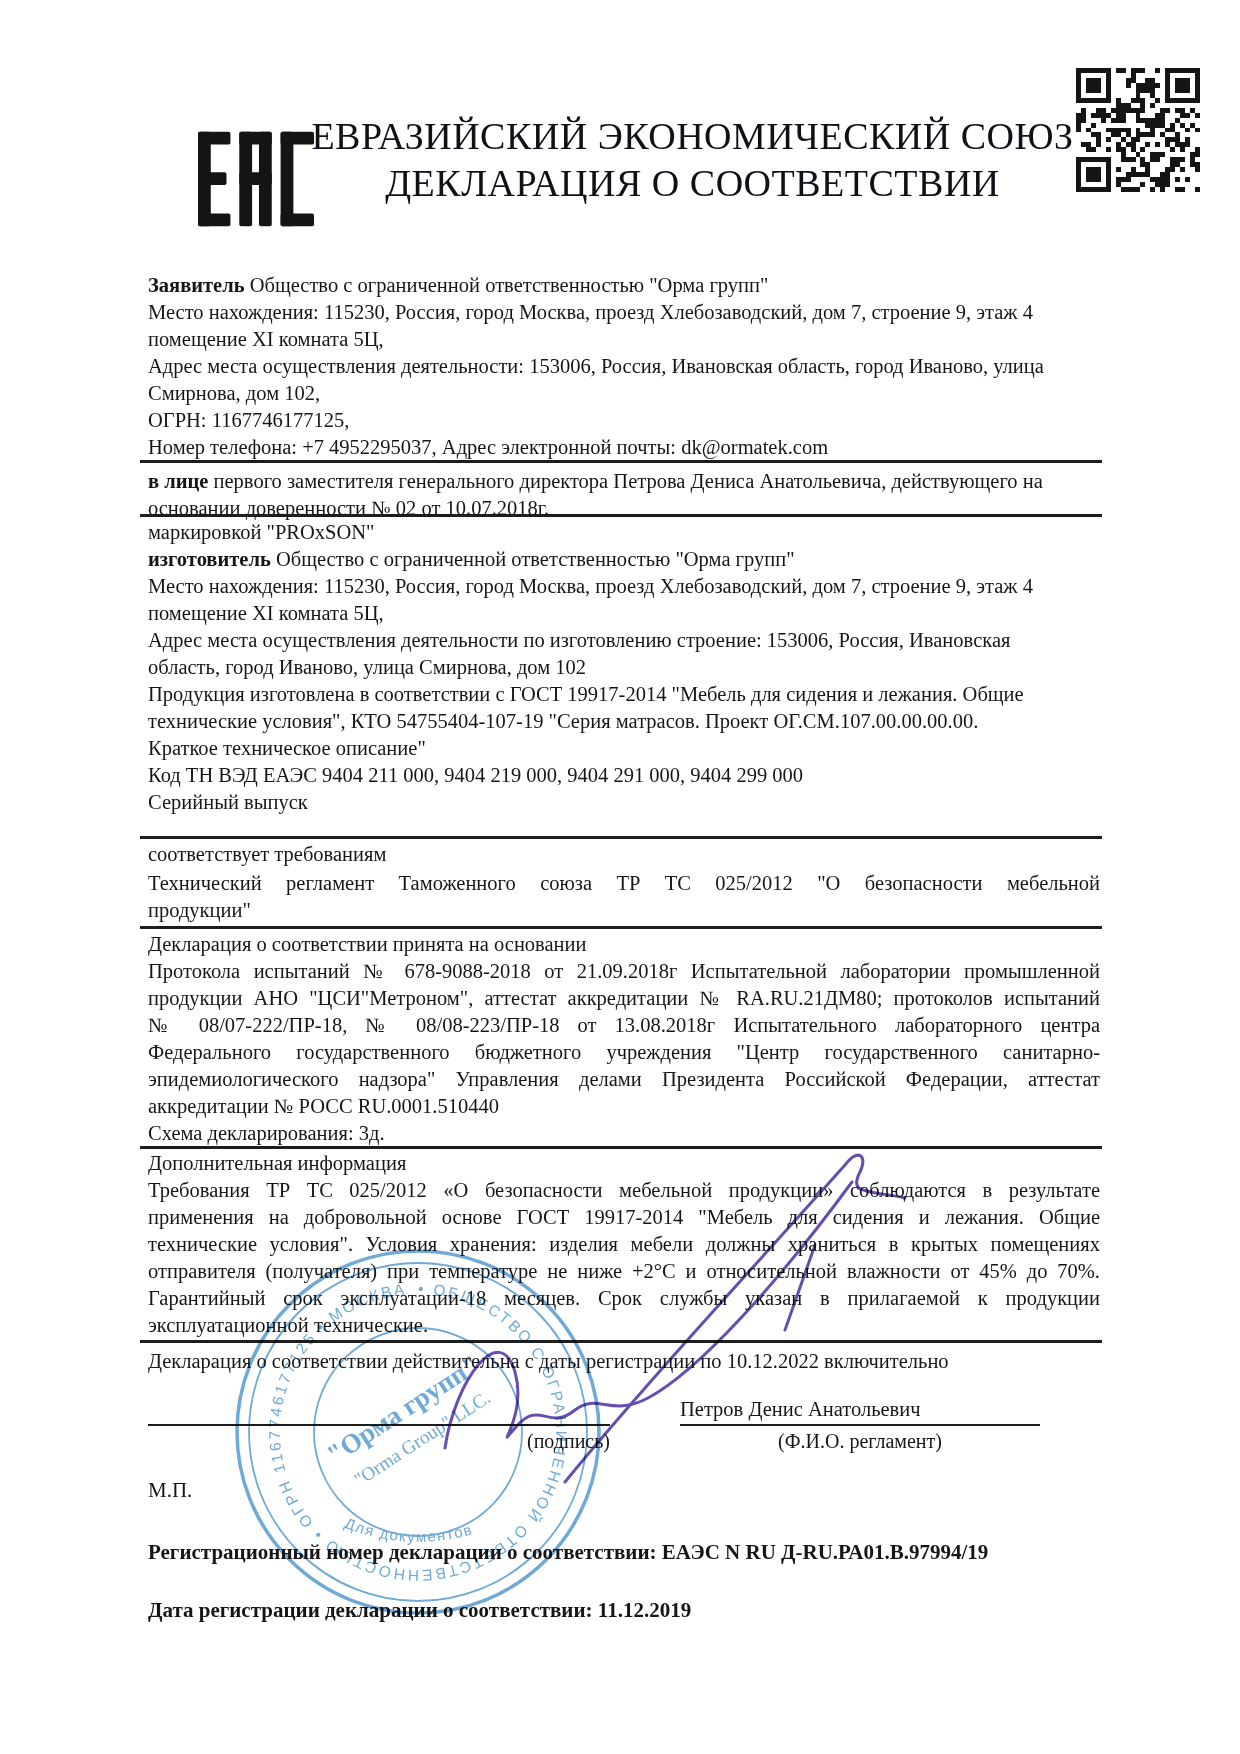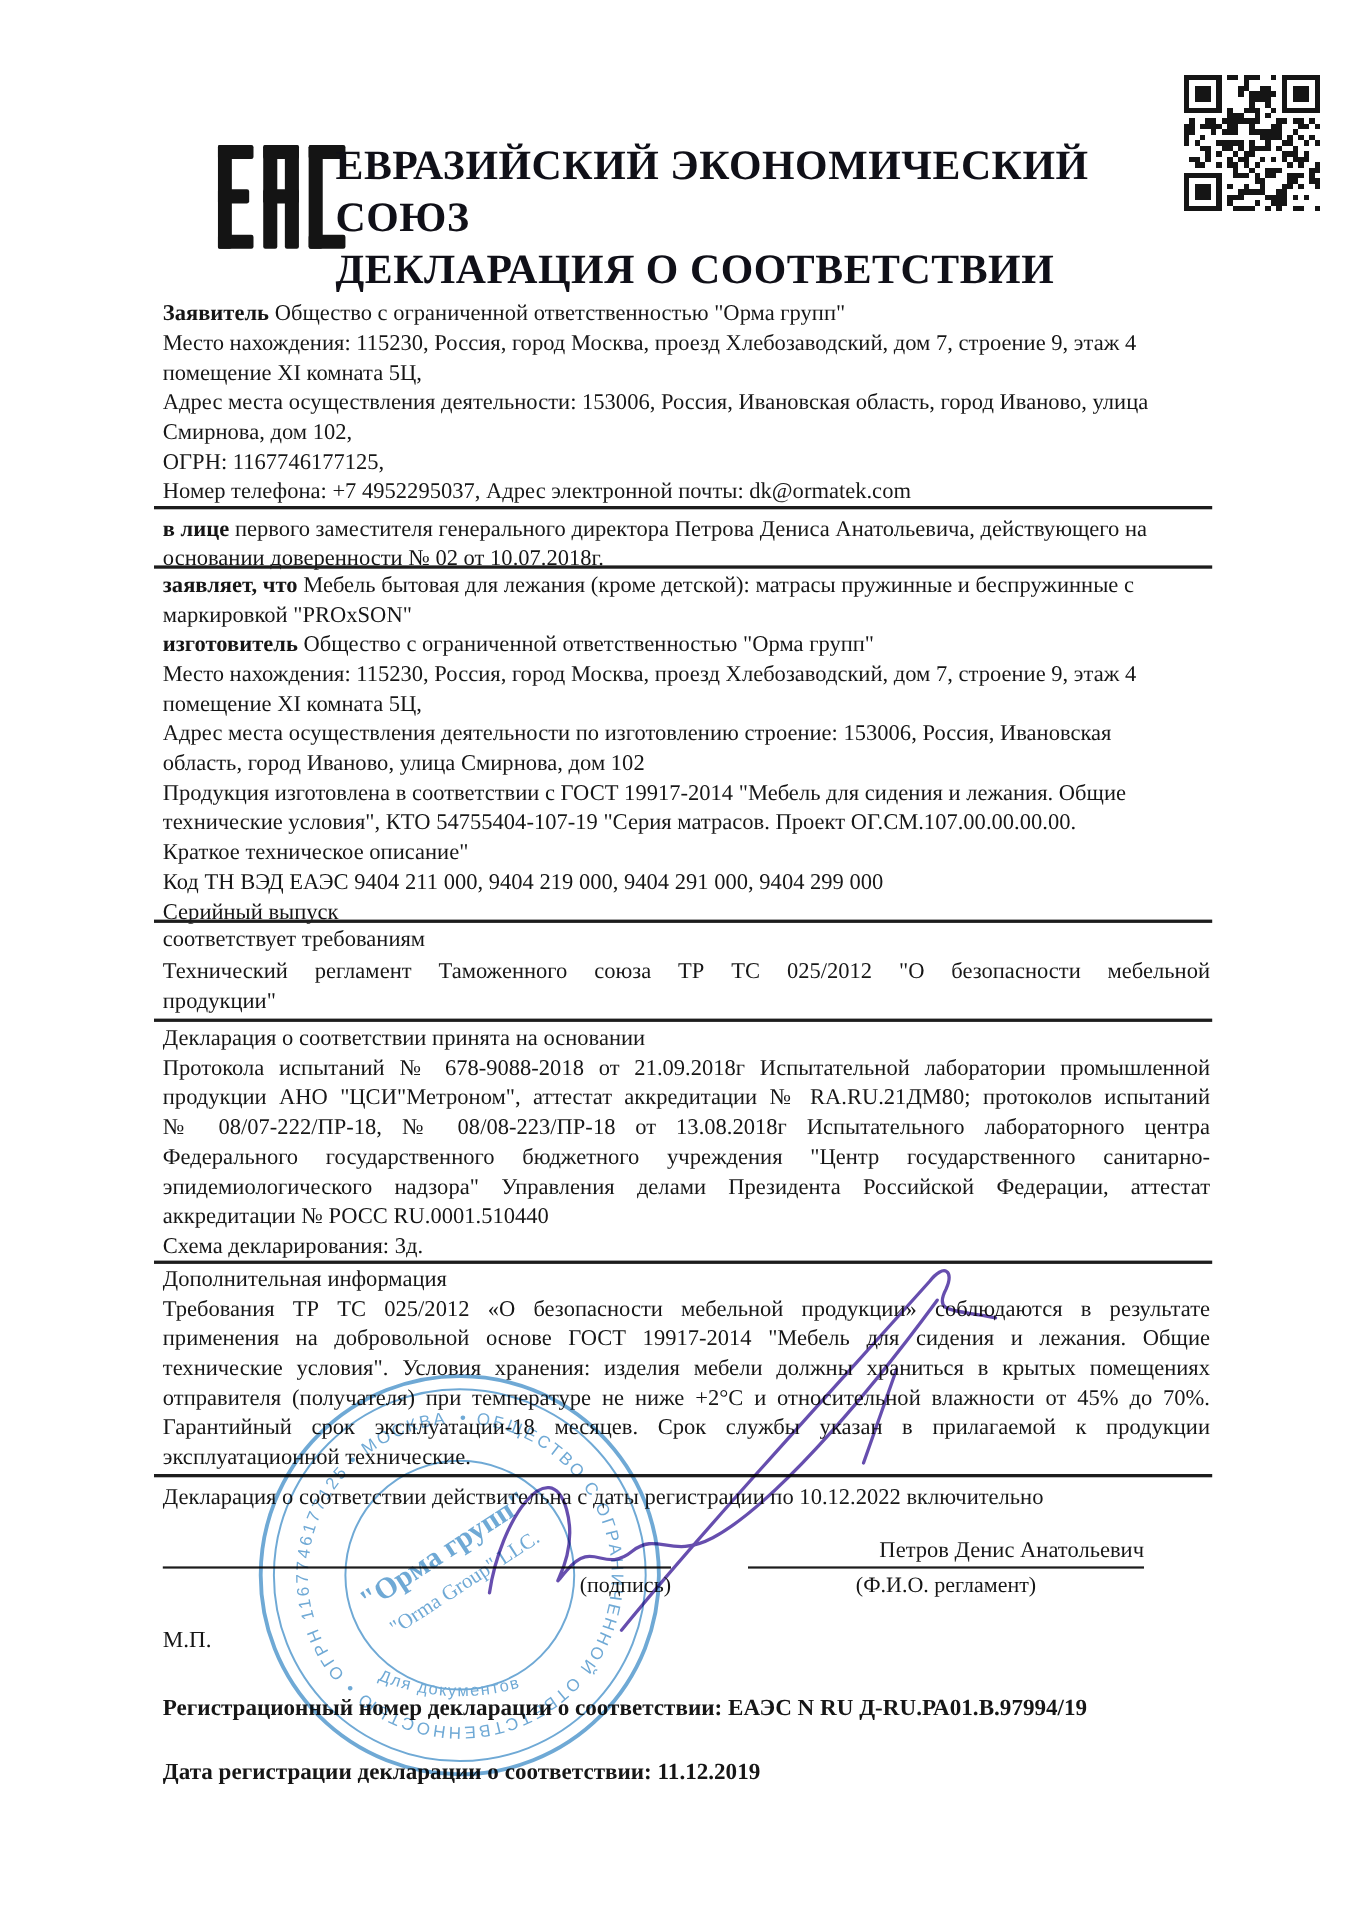--- a/index.html
+++ b/index.html
@@ -3,37 +3,37 @@
 <meta charset="utf-8">
 <style>
   html,body{margin:0;padding:0;background:#e8e8e8;}
   .page{
     position:relative;width:1240px;height:1754px;margin:0 auto;
     background:#ffffff;color:#161616;
     font-family:"Liberation Serif", serif;
     overflow:hidden;
   }
   .titles{
-    position:absolute;left:305px;top:128px;width:775px;
-    font-weight:bold;font-size:38px;line-height:47px;
+    position:absolute;left:305px;top:113px;width:775px;
+    text-align:center;font-weight:normal;font-size:38px;line-height:47px;
     letter-spacing:.5px;color:#101018;
   }
   .eac{position:absolute;left:198px;top:130px;}
   .qr{position:absolute;left:1076px;top:68px;}
   .sec{position:absolute;left:148px;width:952px;font-size:20.5px;}
   .line{height:27px;line-height:27px;white-space:nowrap;}
   .j{white-space:normal;text-align:justify;height:27px;line-height:27px;overflow:hidden;}
   .j::after{content:"";display:inline-block;width:100%;height:0;}
   .hdr{font-weight:normal;}
   b{font-weight:bold;}
   .rule{position:absolute;left:140px;width:962px;border-top:3px solid #1d1d1d;}
   .sigline-left{position:absolute;left:148px;top:1398px;width:462px;height:26px;border-bottom:2.5px solid #1c1c1c;}
   .caption-left{position:absolute;left:148px;top:1430px;width:462px;text-align:right;font-size:20px;}
   .mp{position:absolute;left:148px;top:1478px;width:462px;text-align:left;font-size:21px;}
-  .name-block{position:absolute;left:680px;top:1394px;width:360px;height:30px;border-bottom:2.5px solid #1c1c1c;text-align:right;font-size:20.5px;line-height:30px;}
+  .name-block{position:absolute;left:680px;top:1394px;width:360px;height:30px;border-bottom:2.5px solid #1c1c1c;text-align:left;font-size:20.5px;line-height:30px;}
   .caption-right{position:absolute;left:680px;top:1430px;width:360px;text-align:center;font-size:20px;}
   .regline{position:absolute;left:148px;width:1000px;font-size:21px;font-weight:bold;white-space:nowrap;}
   .stamp{position:absolute;left:228px;top:1242px;mix-blend-mode:multiply;opacity:.82;}
   .signature{position:absolute;left:400px;top:1120px;mix-blend-mode:multiply;}
 </style>
 </head>
 <body>
 
 <div class="page">
 
@@ -282,21 +282,20 @@
   </div>
   <div class="rule" style="top:460px"></div>
 
   <div class="sec" style="top:468px">
     <div class="line"><b>в лице</b> <span>первого заместителя генерального директора Петрова Дениса Анатольевича, действующего на</span></div>
     <div class="line">основании доверенности № 02 от 10.07.2018г.</div>
   </div>
   <div class="rule" style="top:514px"></div>
 
   <div class="sec" style="top:519px">
-    <div class="line"><b>заявляет, что</b> <span>Мебель бытовая для лежания (кроме детской): матрасы пружинные и беспружинные с</span></div>
     <div class="line">маркировкой "PROxSON"</div>
     <div class="line"><b>изготовитель</b> <span>Общество с ограниченной ответственностью "Орма групп"</span></div>
     <div class="line">Место нахождения: 115230, Россия, город Москва, проезд Хлебозаводский, дом 7, строение 9, этаж 4</div>
     <div class="line">помещение XI комната 5Ц,</div>
     <div class="line">Адрес места осуществления деятельности по изготовлению строение: 153006, Россия, Ивановская</div>
     <div class="line">область, город Иваново, улица Смирнова, дом 102</div>
     <div class="line">Продукция изготовлена в соответствии с ГОСТ 19917-2014 "Мебель для сидения и лежания. Общие</div>
     <div class="line">технические условия", КТО 54755404-107-19 "Серия матрасов. Проект ОГ.СМ.107.00.00.00.00.</div>
     <div class="line">Краткое техническое описание"</div>
     <div class="line">Код ТН ВЭД ЕАЭС 9404 211 000, 9404 219 000, 9404 291 000, 9404 299 000</div>

